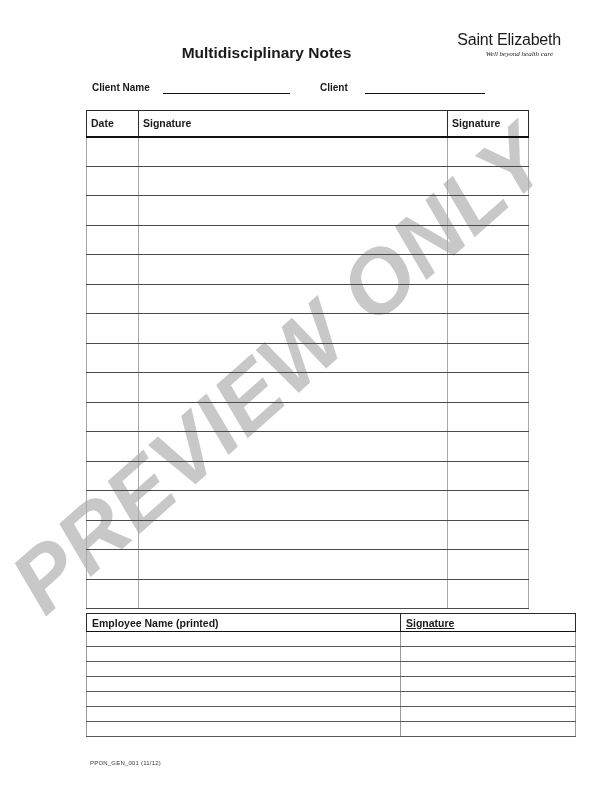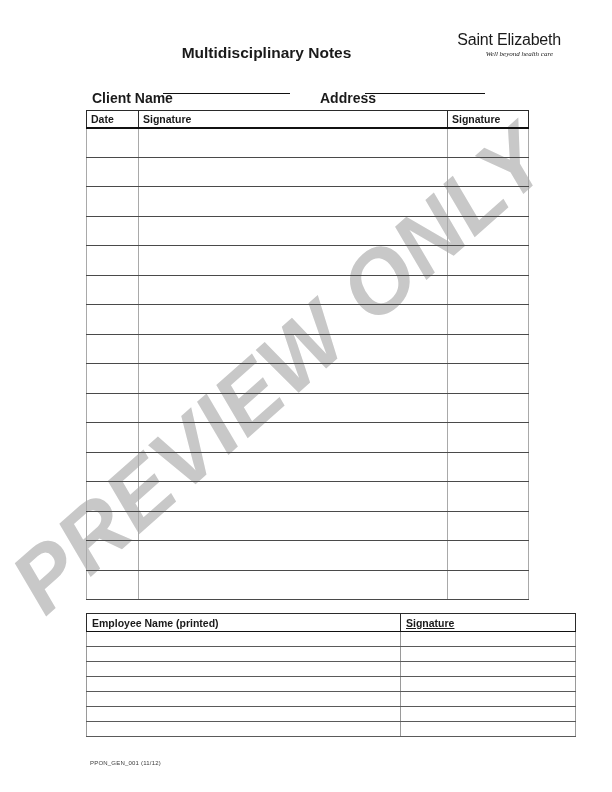--- a/index.html
+++ b/index.html
@@ -58,37 +58,37 @@
     position: absolute;
     right: 59px;
     top: 50px;
     font-family: "Liberation Serif", serif;
     font-size: 7px;
     font-weight: normal;
     font-style: italic;
     white-space: nowrap;
   }
 
-  .field-label { position: absolute; font-size: 14px; font-weight: bold; margin-top: 8px; }
+  .field-label { position: absolute; font-size: 10px; font-weight: bold; }
   .lbl-client { left: 92px; top: 82px; }
   .lbl-address { left: 320px; top: 82px; }
   .field-line { position: absolute; border-bottom: 1.5px solid #111; height: 1px; }
   .line-client { left: 163px; top: 93px; width: 127px; }
   .line-address { left: 365px; top: 93px; width: 120px; }
 
   table { border-collapse: collapse; table-layout: fixed; background: transparent; }
   .notes-table {
     position: absolute;
     left: 86px;
     top: 110px;
     width: 442px;
     border: 1.5px solid #2a2a2a;
   }
   .notes-table th {
-    height: 17px;
+    height: 26px;
     font-size: 10.5px;
     font-weight: bold;
     text-align: left;
     padding: 1px 4px;
     border-bottom: 2px solid #111;
     border-left: 1.5px solid #2a2a2a;
     border-right: 1.5px solid #2a2a2a;
   }
   .notes-table td {
     height: 29.5px;
@@ -143,21 +143,21 @@
     <div class="page-title">Multidisciplinary Notes</div>
 
     <div class="logo">
 
       <div class="logo-name">Saint Elizabeth</div>
       <div class="logo-tagline">Well beyond health care</div>
     </div>
 
     <span class="field-label lbl-client">Client Name</span>
     <span class="field-line line-client"></span>
-    <span class="field-label lbl-address">Address</span>
+    <span class="field-label lbl-address">Client</span>
     <span class="field-line line-address"></span>
 
     <table class="notes-table">
       <thead>
         <tr>
           <th style="width:52px">Date</th>
           <th style="width:309px">Signature</th>
           <th style="width:81px">Signature</th>
         </tr>
       </thead>

